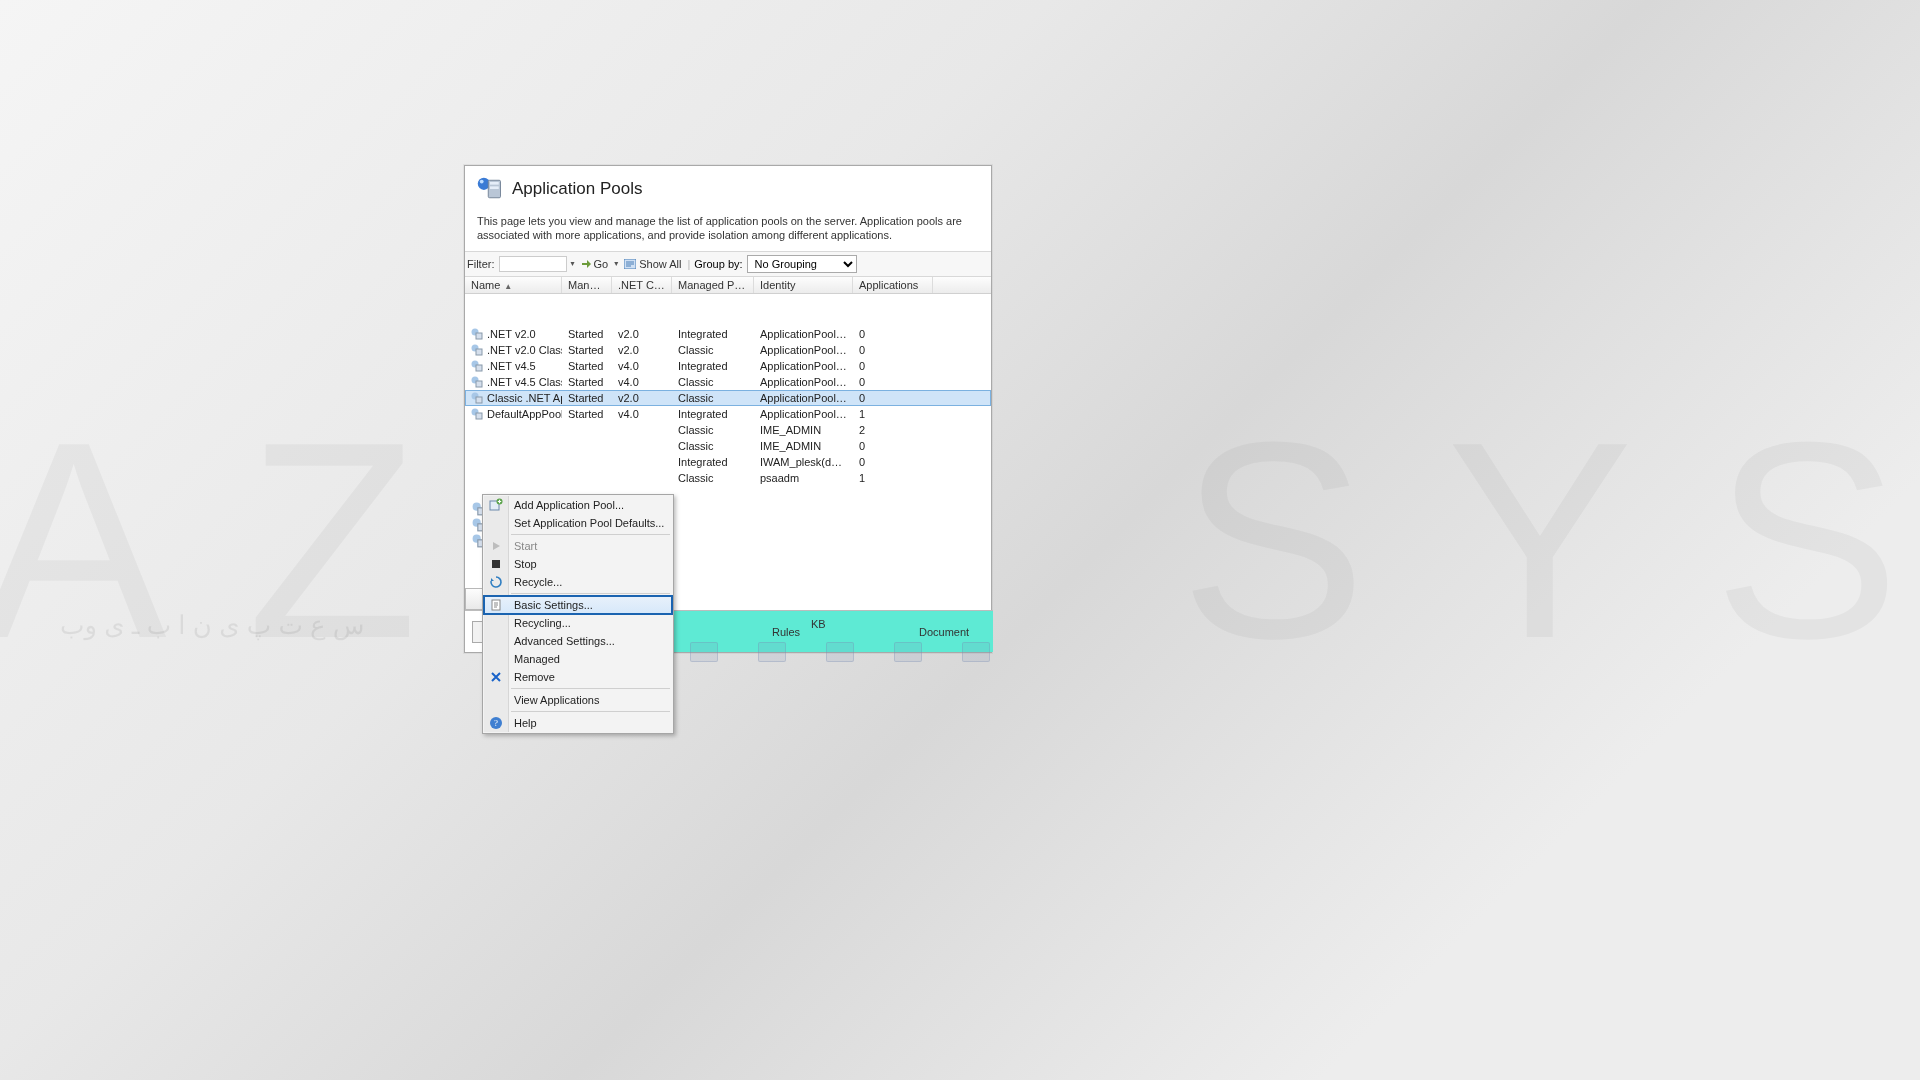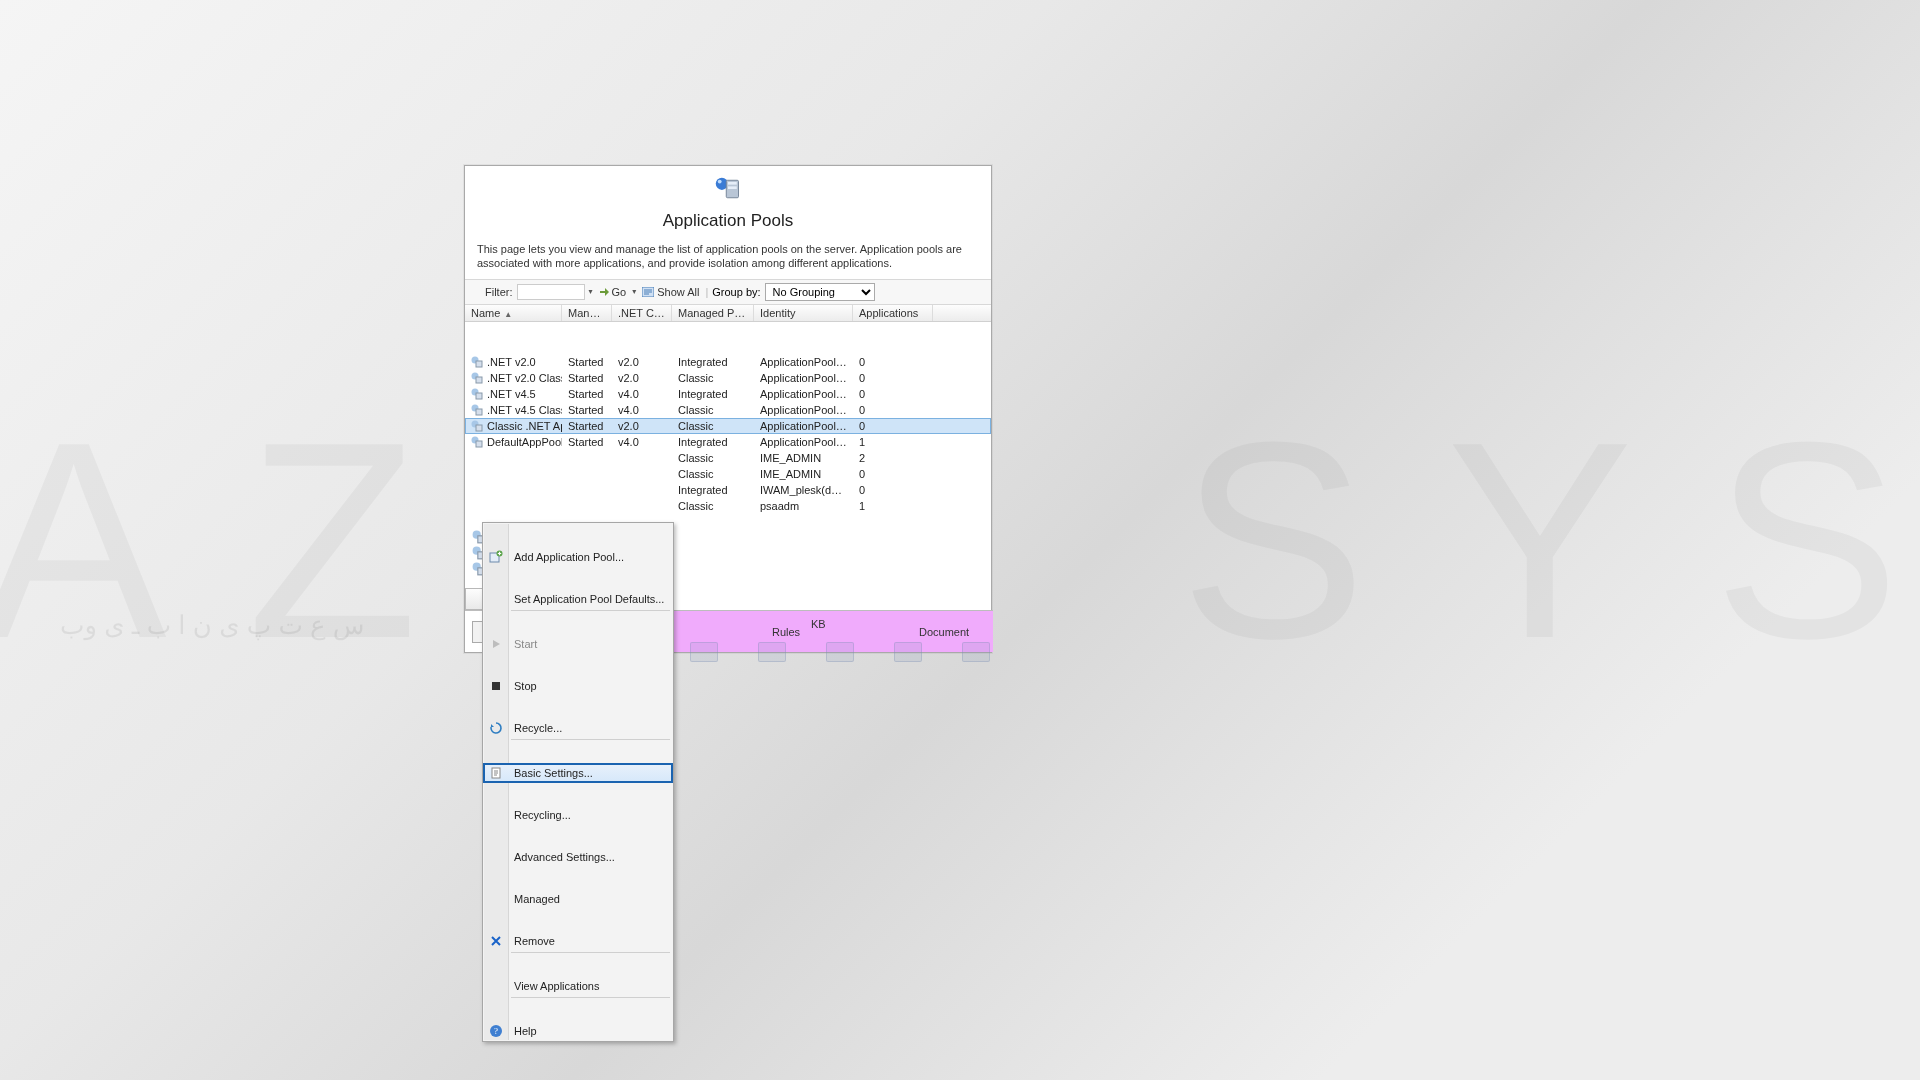--- a/index.html
+++ b/index.html
@@ -43,33 +43,32 @@
     box-shadow: 0 0 0 1px rgba(0,0,0,0.05);
   }
   .header-area {
     padding: 9px 11px 4px 11px;
   }
   .title-row {
     display: flex;
     align-items: center;
     gap: 8px;
     margin-bottom: 6px;
-    flex-direction: column;
   }
   .title-icon {
     width: 28px; height: 28px;
     display: inline-flex; align-items: center; justify-content: center;
   }
   .title-icon svg { width: 28px; height: 28px; }
   .title-text { font-size: 17px; color: #222; font-weight: 400; }
   .desc-text { font-size: 11px; color: #333; padding: 2px 12px 8px 12px; line-height: 1.25; }
   .toolbar {
     display: flex; align-items: center;
     gap: 4px;
-    padding: 3px 20px;
+    padding: 3px 2px;
     border-top: 1px solid #d8d8d8;
     border-bottom: 1px solid #d8d8d8;
     background: #f7f7f7;
   }
   .filter-label { color: #333; }
   .filter-input {
     border: none;
     background: #fff;
     width: 68px;
     height: 16px;
@@ -131,21 +130,20 @@
     position:absolute; left:1px; top:1px; bottom:1px; width:25px;
     background:#eaeaea; border-right:1px solid #d6d6d6;
   }
   .cm-item {
     position: relative;
     display:flex; align-items:center;
     height:18px;
     padding-left:30px;
     color:#222;
     cursor:default;
-    margin-top:24px;
   }
   .cm-item.disabled { color:#888; }
   .cm-item.highlight {
     outline: 1.5px solid #1a63b0;
     outline-offset: -1px;
     background: linear-gradient(#e8f1fb,#d6e8fa);
   }
   .cm-item.highlight-box {
     outline: 2px solid #1a63b0;
     outline-offset: -1px;
@@ -157,21 +155,21 @@
   .icons-covered-row {
     position:absolute; left:7px; width:14px; height:14px;
   }
   .footer-frag {
     position: absolute;
     left: 148px;
     bottom: 0;
     width: 380px;
     height: 42px;
     border-top: 1px solid #bcbcbc;
-    background:#f0abfc;
+    background:#5eead4;
     display:flex; align-items:flex-start; justify-content: flex-start;
     padding-top: 4px;
   }
   .footer-kb { position:absolute; left:198px; top:7px; font-size:11px; color:#333; }
   .ghost-ico { width:28px; height:20px; background:rgba(120,140,180,0.15); border:1px solid rgba(120,140,180,0.3); border-radius:2px; }
   .ready-frag {
     position:absolute; left:0; bottom:42px;
     width:36px; height:22px; background:linear-gradient(#fdfdfd,#e9e9e9);
     border:1px solid #b8b8b8; border-right:none;
   }

